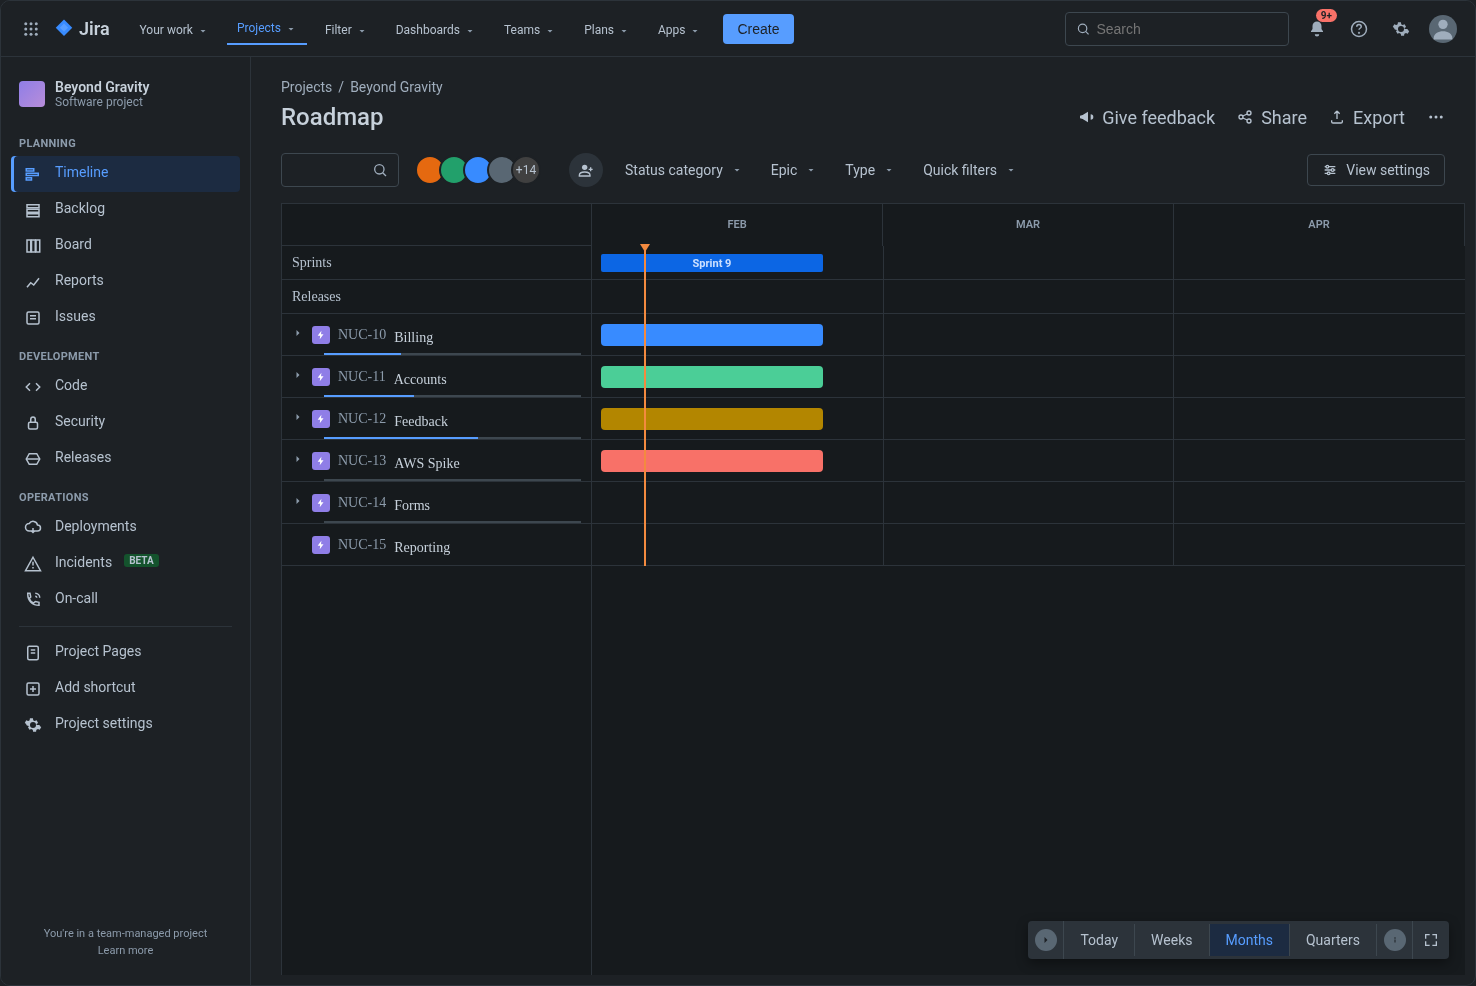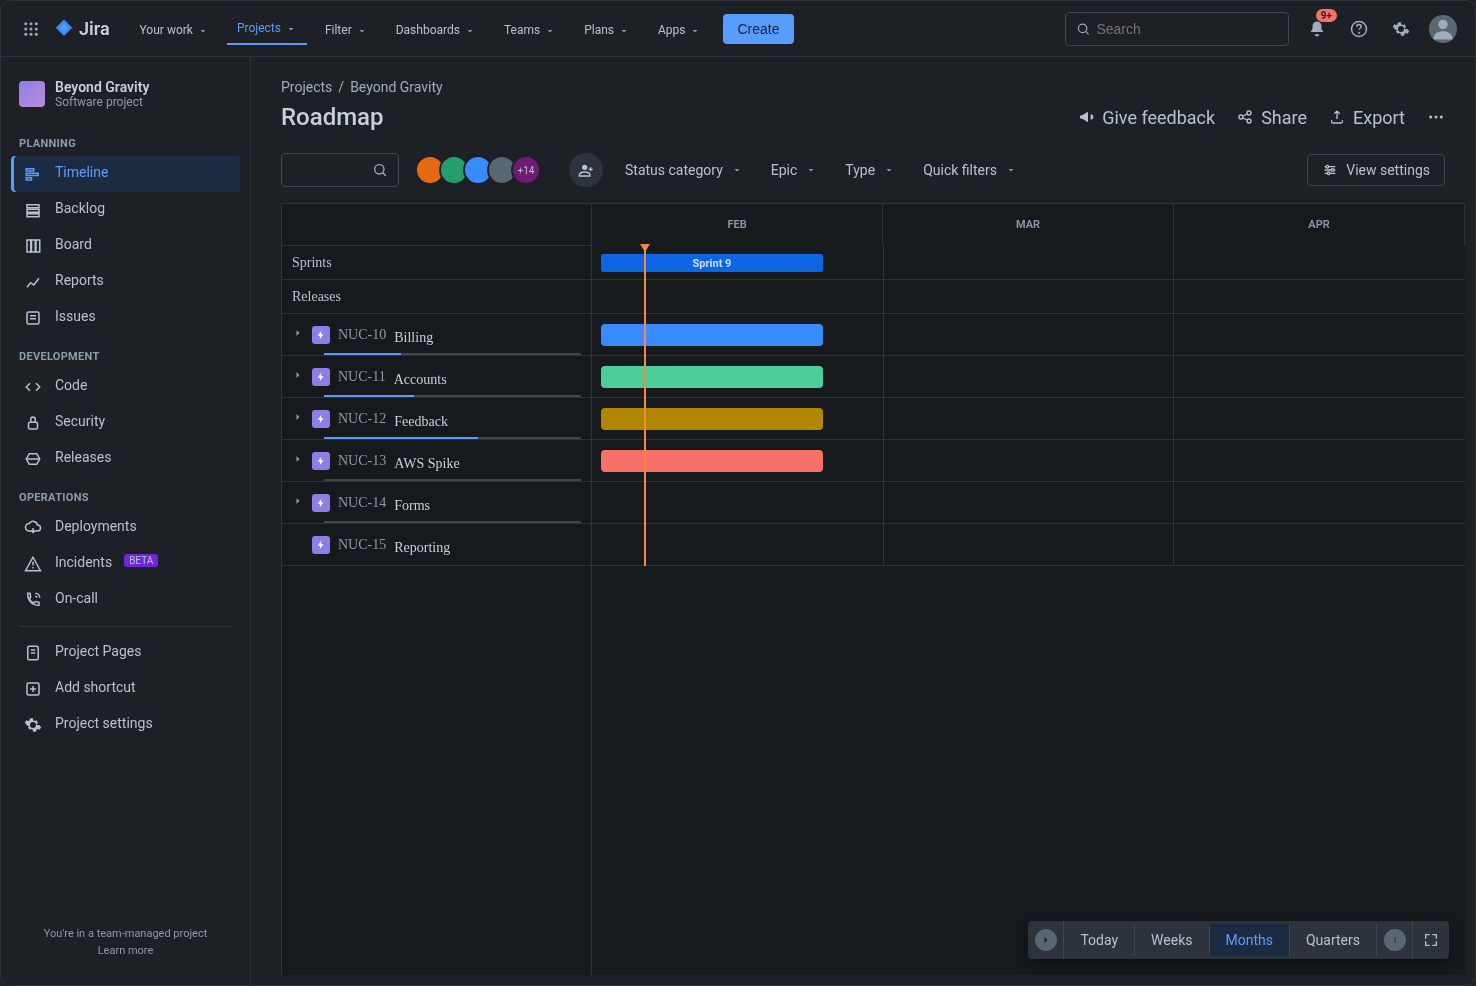--- a/index.html
+++ b/index.html
@@ -29,21 +29,21 @@
 .sidebar { width: 250px; background: #1d2125; border-right: 1px solid #2c333a; display: flex; flex-direction: column; padding: 12px 0; }
 .project-head { display: flex; align-items: center; padding: 10px 18px 14px; }
 .project-icon { width: 26px; height: 26px; background: linear-gradient(135deg, #8f7ee7, #b88dd9); border-radius: 4px; margin-right: 10px; }
 .project-name { font-size: 14px; font-weight: 600; color: #c7d1db; }
 .project-type { font-size: 12px; color: #8c9bab; }
 .section-title { font-size: 11px; font-weight: 700; color: #8c9bab; letter-spacing: 0.3px; padding: 14px 18px 6px; }
 .side-list { list-style: none; padding: 0 10px; }
 .side-item { display: flex; align-items: flex-start; gap: 12px; padding: 8px 12px; border-radius: 4px; font-size: 14px; color: #b6c2cf; cursor: pointer; }
 .side-item.active { background: #1c2b41; color: #579dff; box-shadow: inset 3px 0 0 #579dff; }
 .side-icon { width: 20px; height: 20px; display: flex; align-items: center; justify-content: center; }
-.beta-badge { background: #6d28d9; color: #b6c2cf; font-size: 10px; padding: 1px 5px; border-radius: 3px; font-weight: 400; }
+.beta-badge { background: #14532d; color: #b6c2cf; font-size: 10px; padding: 1px 5px; border-radius: 3px; font-weight: 700; }
 .sidebar-divider { border-top: 1px solid #2c333a; margin: 8px 18px; }
 .sidebar-footer { margin-top: auto; text-align: center; font-size: 11px; color: #8c9bab; padding: 16px; }
 .sidebar-footer a { color: #8c9bab; text-decoration: none; display: block; margin-top: 4px; }
 
 
 .main { flex: 1; display: flex; flex-direction: column; overflow: hidden; }
 .crumbs { display: flex; align-items: center; gap: 6px; padding: 22px 30px 4px; font-size: 14px; color: #9fadbc; }
 .crumbs .sep { color: #9fadbc; }
 .page-head { display: flex; align-items: center; padding: 4px 30px 16px; }
 .page-title { font-size: 24px; font-weight: 500; color: #c7d1db; }
@@ -51,21 +51,21 @@
 .head-action { display: flex; align-items: center; gap: 8px; cursor: pointer; }
 
 .toolbar { display: flex; align-items: center; padding: 6px 30px 16px; gap: 22px; }
 .search-box-sm { display: flex; align-items: center; border: 1px solid #3d474f; border-radius: 4px; width: 118px; height: 34px; justify-content: flex-end; padding-right: 10px; }
 .avatar-stack { display: flex; }
 .avatar-stack .av { width: 30px; height: 30px; border-radius: 50%; border: 2px solid #1d2125; margin-left: -6px; }
 .av.a1 { background: #e56910; }
 .av.a2 { background: #22a06b; }
 .av.a3 { background: #388bff; }
 .av.a4 { background: #596773; }
-.av.more { background: #701a75; color: #b6c2cf; font-size: 10px; display: flex; align-items: center; justify-content: center; }
+.av.more { background: #404040; color: #b6c2cf; font-size: 12px; display: flex; align-items: center; justify-content: center; }
 .add-people { width: 34px; height: 34px; border-radius: 50%; background: #2c333a; display: flex; align-items: center; justify-content: center; margin-left: 6px; }
 .filter-dd { display: flex; align-items: center; gap: 8px; color: #b6c2cf; font-size: 14px; cursor: pointer; }
 .view-settings { margin-left: auto; display: flex; align-items: center; gap: 8px; border: 1px solid #3d474f; padding: 7px 14px; border-radius: 4px; font-size: 14px; cursor: pointer; }
 
 
 .timeline { flex: 1; display: flex; overflow: hidden; border-top: 1px solid #2c333a; position: relative; margin: 0 10px 10px 30px; border-left: 1px solid #2c333a; background: #161a1d; }
 .tl-left { width: 310px; flex-shrink: 0; border-right: 1px solid #2c333a; display: flex; flex-direction: column; font-family: Liberation Serif, serif; }
 .tl-right { flex: 1; position: relative; overflow: hidden; }
 .tl-header-row { height: 42px; display: flex; align-items: center; border-bottom: 1px solid #2c333a; font-size: 11px; font-weight: 600; color: #8c9bab; }
 .tl-left .tl-header-row { padding: 0 12px; }

